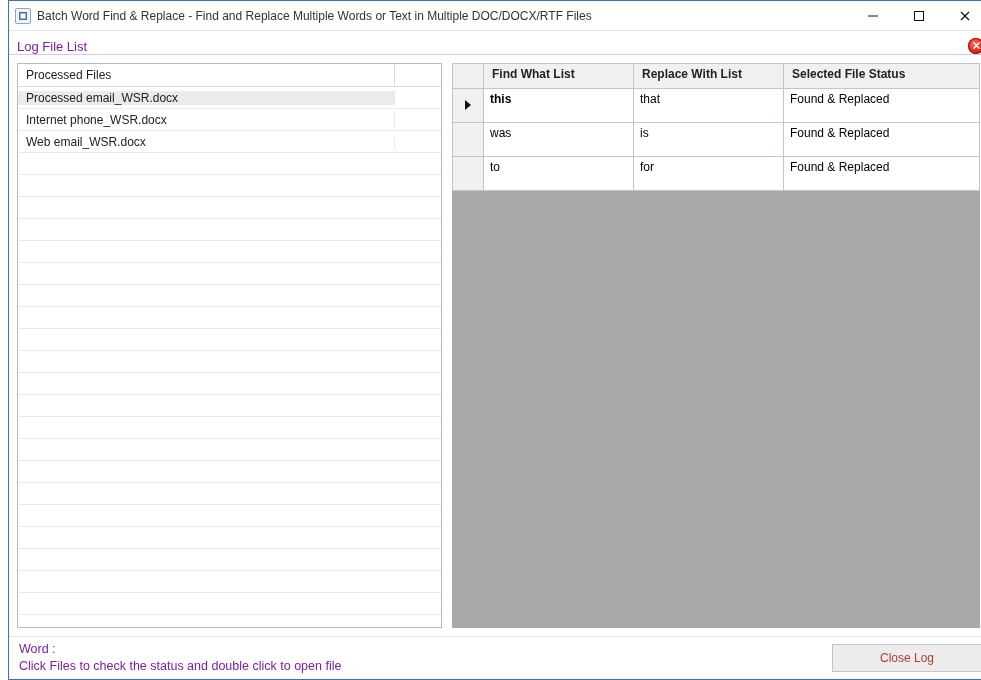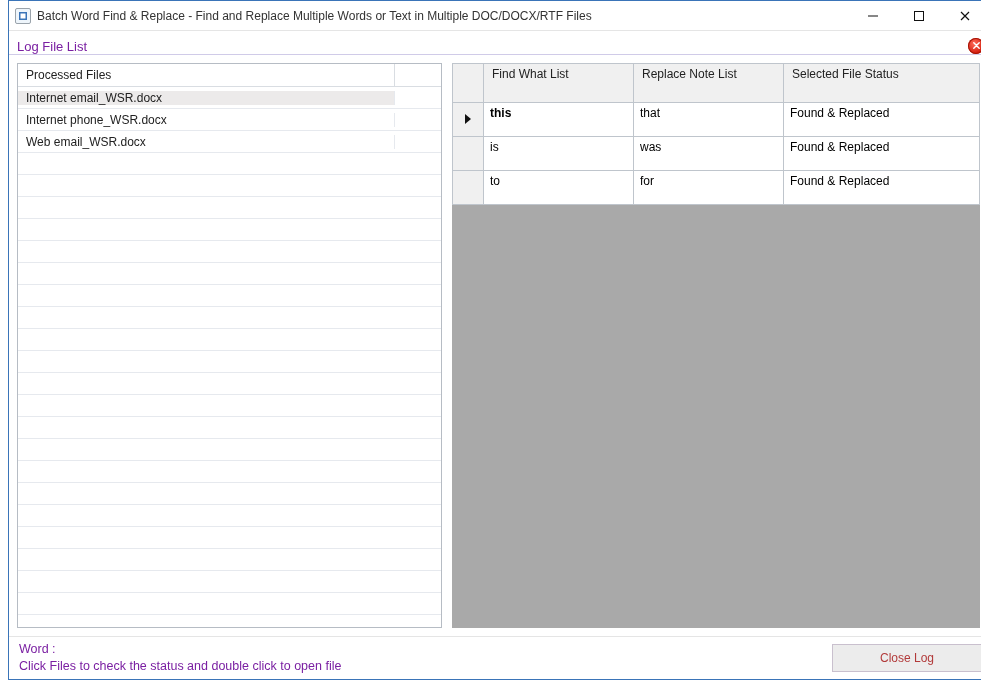--- a/index.html
+++ b/index.html
@@ -137,21 +137,22 @@
     background: #a9a9a9;
     display: flex;
     flex-direction: column;
     overflow: hidden;
   }
   .grid {
     background: #fff;
   }
   .grid-header {
     display: flex;
-    height: 40px;
+    height: 26px;
+    font-weight: bold;
   }
   .grid-header .rh {
     flex: 0 0 32px;
     background: #f0f0f0;
     border: 1px solid #bfc5cc;
   }
   .grid-header .gh {
     background: #f0f0f0;
     border-top: 1px solid #bfc5cc;
     border-right: 1px solid #bfc5cc;
@@ -258,21 +259,21 @@
 
   <div class="content">
 
     <div class="left-panel">
       <div class="left-header">
         <div class="col-main">Processed Files</div>
         <div class="col-spare"></div>
       </div>
       <div class="left-rows" id="left-rows">
           <div class="left-row selected">
-            <div class="cell-main">Internet email_WSR.docx</div>
+            <div class="cell-main">Processed email_WSR.docx</div>
             <div class="cell-spare"></div>
           </div>
           <div class="left-row">
             <div class="cell-main">Internet phone_WSR.docx</div>
             <div class="cell-spare"></div>
           </div>
           <div class="left-row">
             <div class="cell-main">Web email_WSR.docx</div>
             <div class="cell-spare"></div>
           </div>
@@ -365,38 +366,38 @@
             <div class="cell-spare"></div>
           </div>
         </div>
     </div>
 
     <div class="right-panel">
       <div class="grid">
         <div class="grid-header">
           <div class="rh"></div>
           <div class="gh gw1">Find What List</div>
-          <div class="gh gw2">Replace Note List</div>
+          <div class="gh gw2">Replace With List</div>
           <div class="gh gw3">Selected File Status</div>
         </div>
         <div id="grid-body">
             <div class="grid-row current">
               <div class="rh">
                 <svg viewBox="0 0 8 10">
                   <path d="M1 0 L7 5 L1 10 Z" fill="#111"></path>
                 </svg>
               </div>
               <div class="gc gw1 first">this</div>
               <div class="gc gw2">that</div>
               <div class="gc gw3">Found &amp; Replaced</div>
             </div>
             <div class="grid-row">
               <div class="rh"></div>
+              <div class="gc gw2">was</div>
               <div class="gc gw1 first">is</div>
-              <div class="gc gw2">was</div>
               <div class="gc gw3">Found &amp; Replaced</div>
             </div>
             <div class="grid-row">
               <div class="rh"></div>
               <div class="gc gw1 first">to</div>
               <div class="gc gw2">for</div>
               <div class="gc gw3">Found &amp; Replaced</div>
             </div>
           </div>
       </div>

